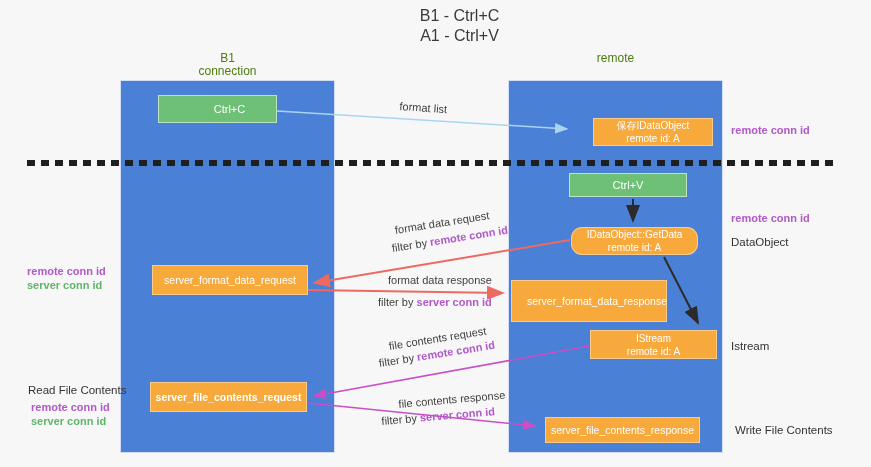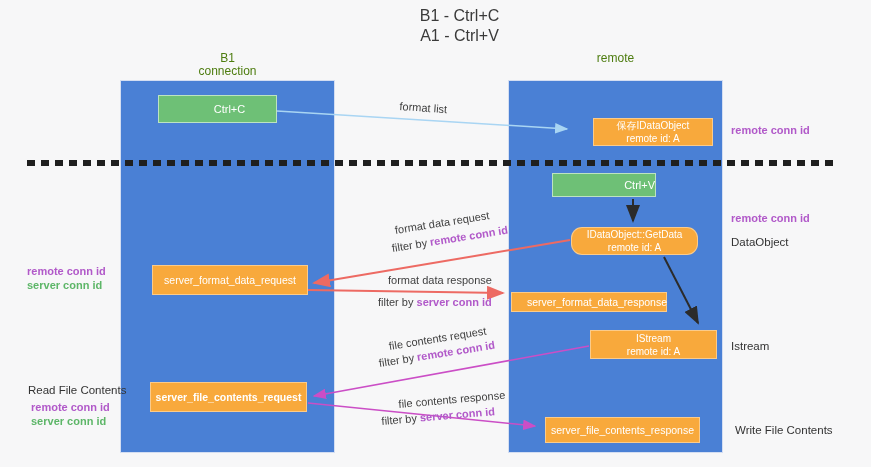--- a/index.html
+++ b/index.html
@@ -82,31 +82,31 @@
     <line x1="308" y1="403" x2="535" y2="426" class="s-mag" marker-end="url(#m-mag)"></line>
   </svg>
 
   <div class="node green" style="left:158px;top:95px;width:119px;height:28px;padding-left:24px;">
     <span>Ctrl+C</span>
   </div>
   <div class="node orange two" style="left:575px;top:118px;width:120px;height:28px;margin-left:18px;">
     <span>保存IDataObject</span>
     <span>remote id: A</span>
   </div>
-  <div class="node green" style="left:552px;top:173px;width:104px;height:24px;align-items:flex-end;">
+  <div class="node green" style="left:569px;top:173px;width:118px;height:24px;">
     <span>Ctrl+V</span>
   </div>
   <div class="node orange two" style="left:571px;top:227px;width:127px;height:28px;border-radius:11px;">
     <span>IDataObject::GetData</span>
     <span>remote id: A</span>
   </div>
   <div class="node orange" style="left:152px;top:265px;width:156px;height:30px;">
     <span>server_format_data_request</span>
   </div>
-  <div class="node orange" style="left:511px;top:292px;width:156px;height:20px;padding-left:16px;">
+  <div class="node orange" style="left:511px;top:280px;width:156px;height:42px;padding-left:16px;">
     <span>server_format_data_response</span>
   </div>
   <div class="node orange two" style="left:590px;top:330px;width:127px;height:29px;">
     <span>IStream</span>
     <span>remote id: A</span>
   </div>
   <div class="node orange" style="left:150px;top:382px;width:157px;height:30px;font-weight:bold;">
     <span>server_file_contents_request</span>
   </div>
   <div class="node orange" style="left:545px;top:417px;width:155px;height:26px;">

